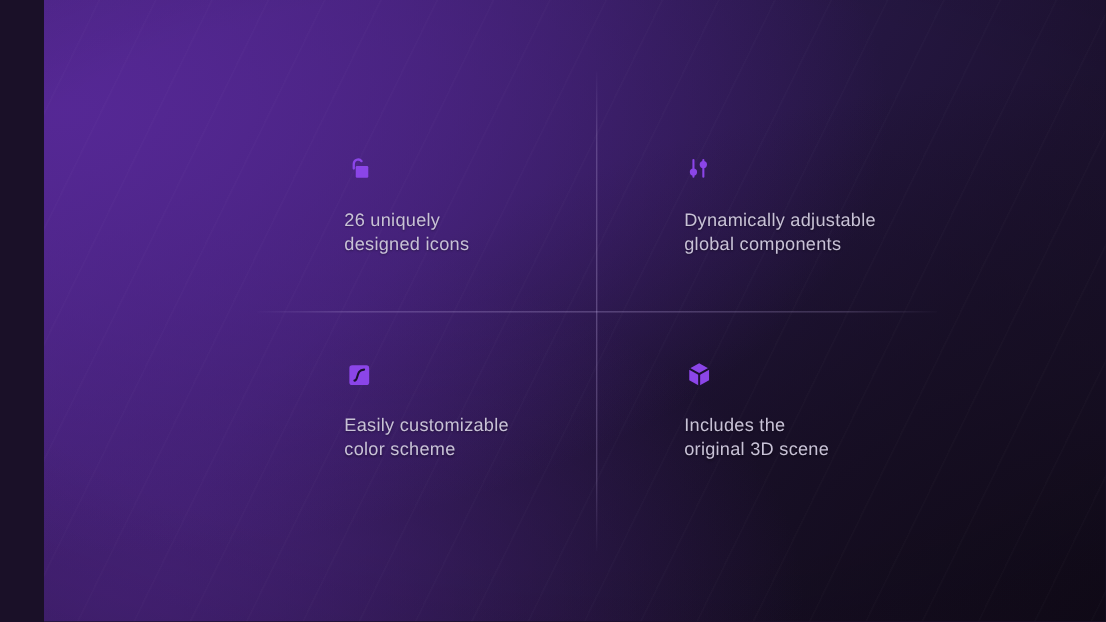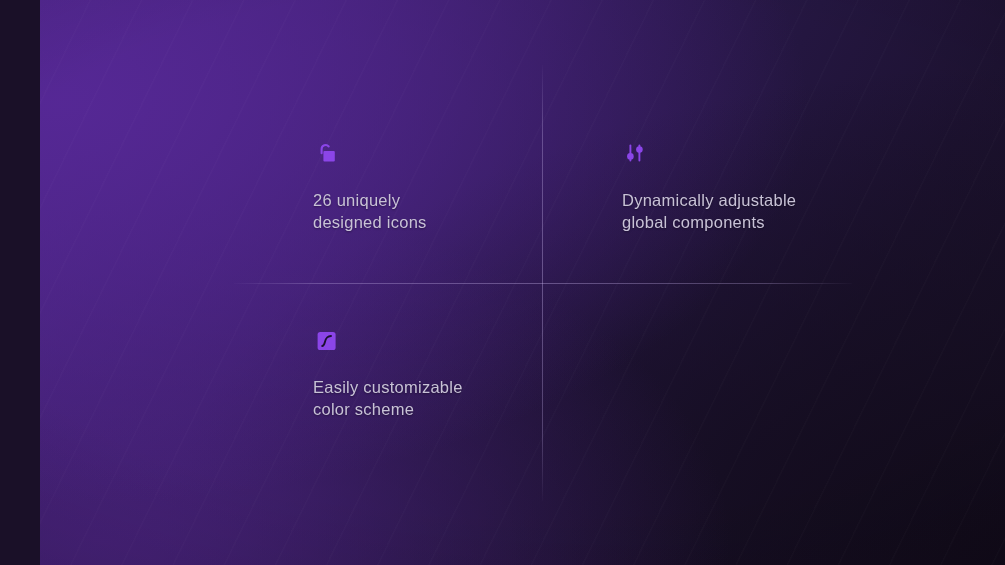--- a/index.html
+++ b/index.html
@@ -132,15 +132,26 @@
           <line x1="8.4" y1="5.4" x2="8.4" y2="20.6" stroke="#8b45e8" stroke-width="1.9" stroke-linecap="round"></line>
           <circle cx="8.4" cy="16.4" r="3.3" fill="#8b45e8"></circle>
           <line x1="17.4" y1="5.4" x2="17.4" y2="20.6" stroke="#8b45e8" stroke-width="1.9" stroke-linecap="round"></line>
           <circle cx="17.4" cy="9.6" r="3.3" fill="#8b45e8"></circle>
         </svg>
       </span>
       <div class="feature-text">Dynamically adjustable
 global components</div>
     </div>
 
+    <div class="cell cell-3">
+      <span class="icon-wrap">
+        <svg width="28" height="28" viewBox="0 0 28 28" fill="none">
+          <path d="M13.6 3.3 L22.6 8.2 L22.6 18.6 L13.6 23.6 L4.6 18.6 L4.6 8.2 Z" fill="#8b45e8"></path>
+          <path d="M4.6 8.2 L13.6 13.2 L22.6 8.2" stroke="#1b1030" stroke-width="1.8" stroke-linejoin="round" fill="none"></path>
+          <path d="M13.6 13.2 L13.6 23.6" stroke="#1b1030" stroke-width="1.8" stroke-linecap="round" fill="none"></path>
+        </svg>
+      </span>
+      <div class="feature-text">Includes the
+original 3D scene</div>
+    </div>
 
   </div>
 </div>
 
 </body></html>

